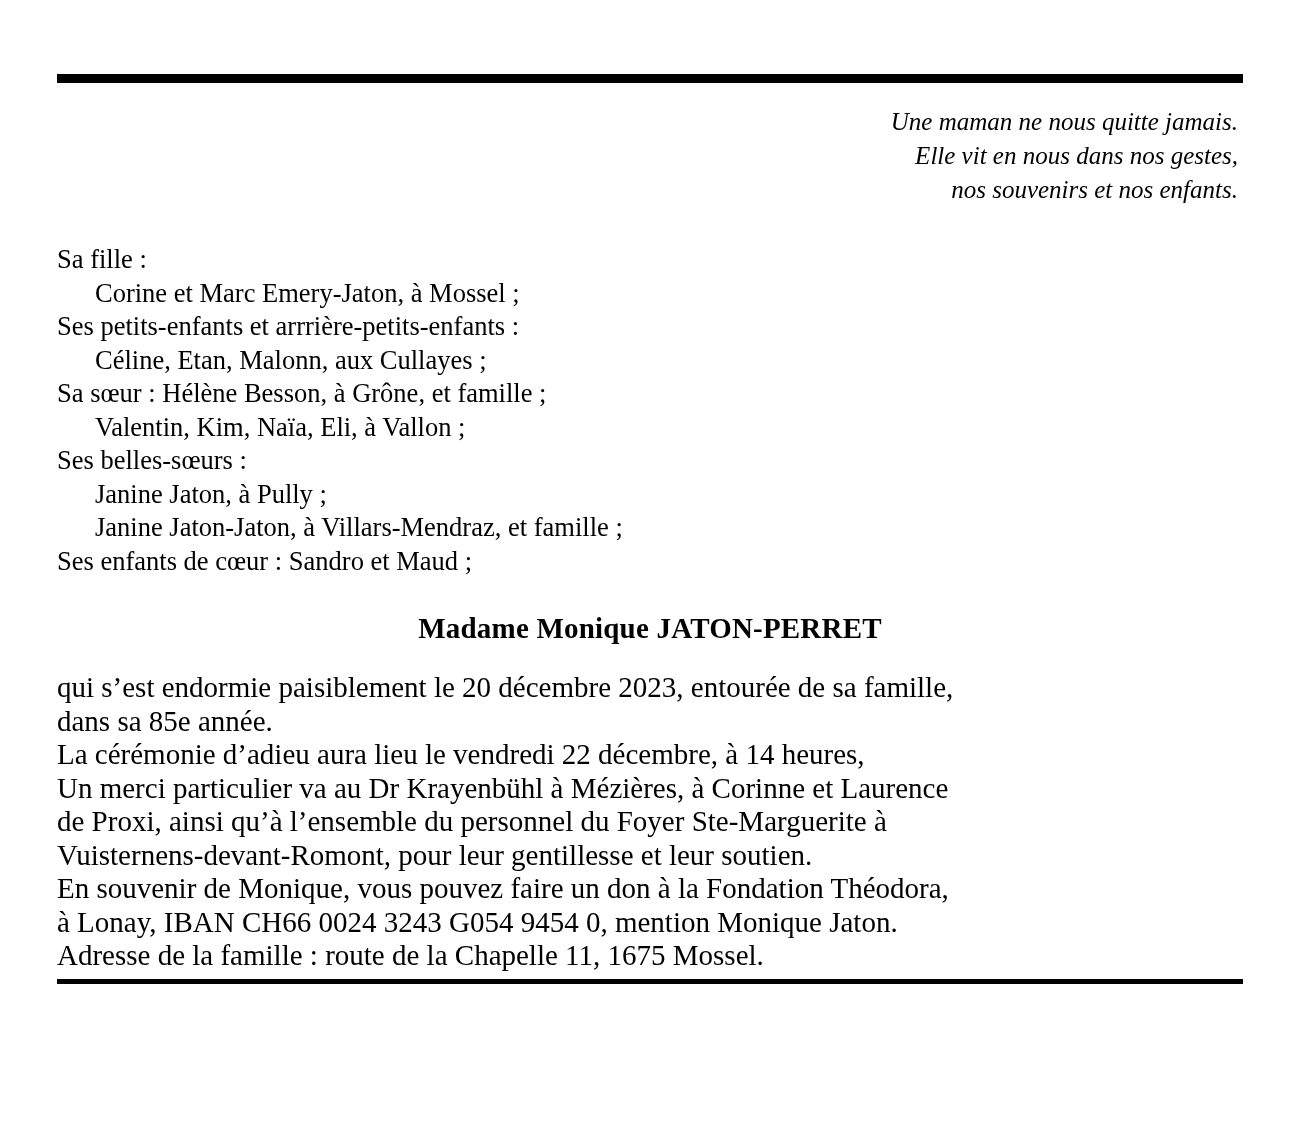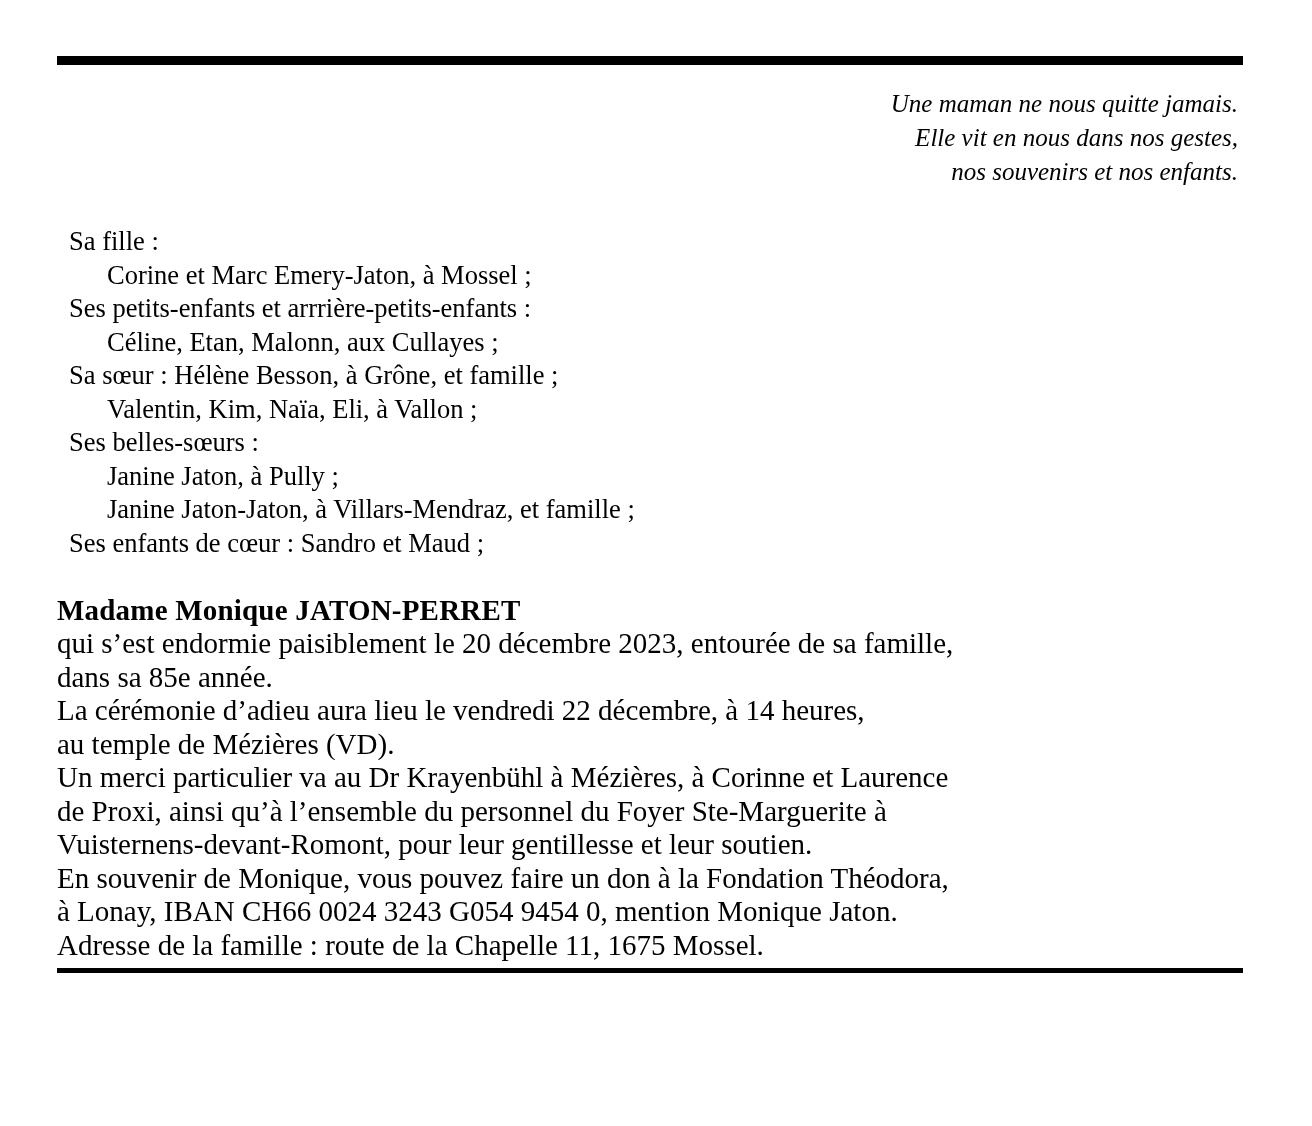--- a/index.html
+++ b/index.html
@@ -11,21 +11,21 @@
     width: 1312px;
     height: 1126px;
     font-family: "Liberation Serif", serif;
     color: #000000;
     overflow: hidden;
   }
 
   .notice {
     position: absolute;
     left: 57px;
-    top: 56px;
+    top: 74px;
     width: 1186px;
   }
 
   .rule-top {
     height: 9px;
     background: #000000;
     width: 100%;
   }
   .rule-bottom {
     height: 5px;
@@ -43,31 +43,31 @@
     padding-right: 5px;
   }
 
   .family {
     margin-top: 36px;
     font-size: 26.5px;
     line-height: 33.5px;
   }
   .family .line {
     white-space: pre-wrap;
-    margin-left: 12px;
   }
   .family .indent {
     padding-left: 38px;
   }
 
   .deceased-name {
-    text-align: left;
+    text-align: center;
     font-weight: bold;
     font-size: 29px;
     margin-top: 34px;
+    margin-bottom: 26px;
     letter-spacing: 0.2px;
   }
 
   .body-text {
     font-size: 29px;
     line-height: 33.5px;
   }
   .body-text .line {
     white-space: pre-wrap;
   }
@@ -99,21 +99,20 @@
       <div class="line indent"><span>Janine </span><b>Jaton-Jaton</b><span>, à Villars-Mendraz, et famille ;</span></div>
       <div class="line"><span>Ses enfants de cœur : Sandro et Maud ;</span></div>
     </div>
 
   <div class="deceased-name">Madame Monique JATON-PERRET</div>
 
   <div class="body-text">
       <div class="line"><span>qui s’est endormie paisiblement le 20 décembre 2023, entourée de sa famille,</span></div>
       <div class="line"><span>dans sa 85e année.</span></div>
       <div class="line"><span>La cérémonie d’adieu aura lieu le vendredi 22 décembre, à 14 heures,</span></div>
-      <div class="line"><span>au temple de Mézières (VD).</span></div>
       <div class="line"><span>Un merci particulier va au Dr Krayenbühl à Mézières, à Corinne et Laurence</span></div>
       <div class="line"><span>de Proxi, ainsi qu’à l’ensemble du personnel du Foyer Ste-Marguerite à</span></div>
       <div class="line"><span>Vuisternens-devant-Romont, pour leur gentillesse et leur soutien.</span></div>
       <div class="line"><span>En souvenir de Monique, vous pouvez faire un don à la Fondation Théodora,</span></div>
       <div class="line"><span>à Lonay, IBAN CH66 0024 3243 G054 9454 0, mention Monique Jaton.</span></div>
       <div class="line"><span>Adresse de la famille : route de la Chapelle 11, 1675 </span><b>Mossel</b><span>.</span></div>
     </div>
 
   <div class="rule-bottom"></div>
 

